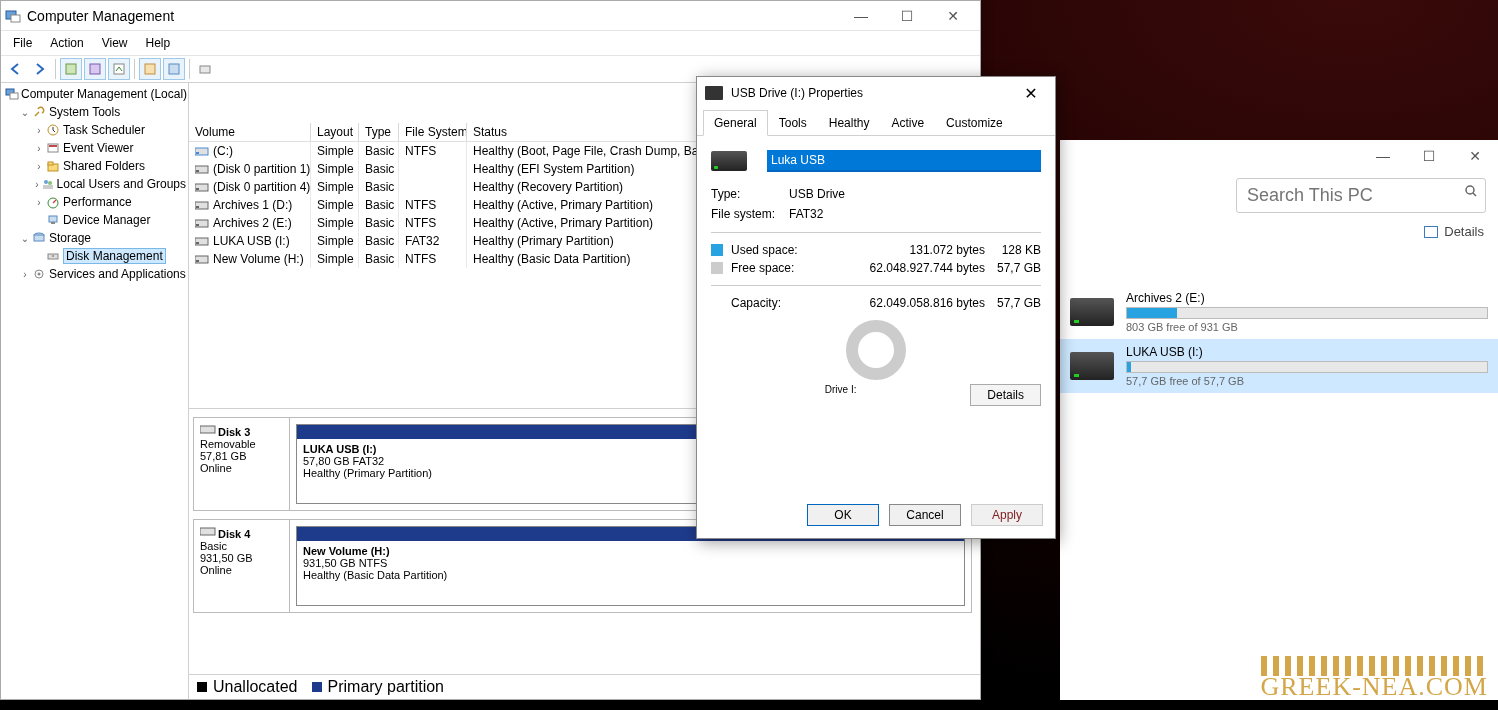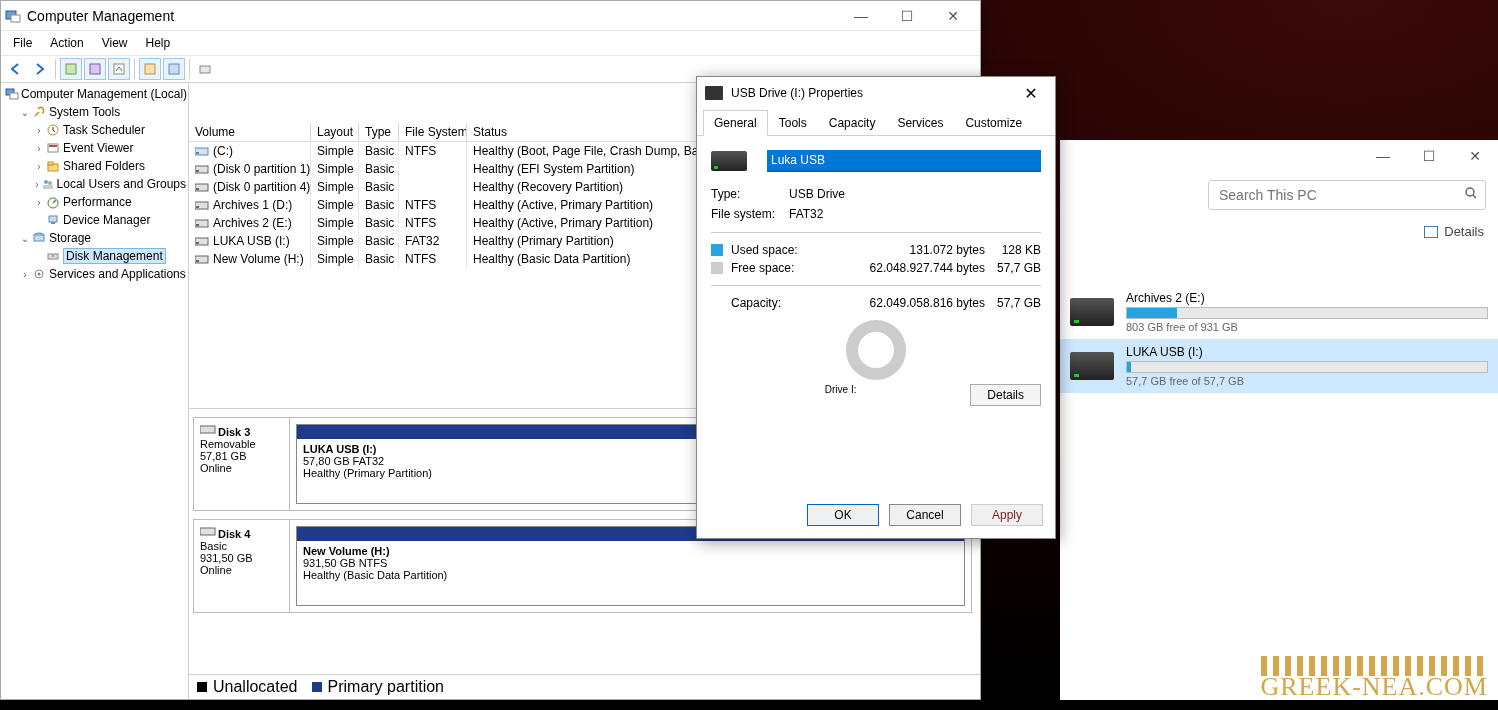--- a/index.html
+++ b/index.html
@@ -82,21 +82,21 @@
 .props-btns { display: flex; justify-content: flex-end; gap: 10px; padding: 10px 12px 12px 12px; }
 .props-btns button { width: 72px; padding: 3px 0; font-size: 12px; border: 1px solid #888; background: #f0f0f0; }
 .props-btns button.default { border: 1px solid #0067c0; }
 .props-btns button.disabled { color: #7f1d1d; border-color: #ccc; }
 
 
 .exp-window { position: absolute; left: 1060px; top: 140px; width: 438px; height: 560px; background: #fff; }
 .exp-title { height: 32px; display: flex; justify-content: flex-end; align-items: center; }
 .exp-title .winbtn { width: 46px; height: 30px; }
 .exp-search { height: 46px; display: flex; align-items: center; padding: 0 12px 0 12px; }
-.exp-search .sbox { margin-left: auto; width: 278px; border: 1px solid #ccc; border-radius: 3px; padding: 6px 28px 6px 10px; font-size: 14px; color: #777; position: relative; }
+.exp-search .sbox { margin-left: auto; width: 250px; border: 1px solid #ccc; border-radius: 3px; padding: 6px 28px 6px 10px; font-size: 18px; color: #777; position: relative; }
 .exp-search .sicon { position: absolute; right: 22px; color: #666; }
 .exp-bar { display: flex; justify-content: flex-end; padding: 6px 14px; align-items: center; gap: 6px; font-size: 13px; color: #444; }
 .exp-bar .dico { width: 14px; height: 12px; border: 1px solid #3a7abd; display: inline-block; }
 .drive-item { display: flex; padding: 6px 10px; gap: 12px; align-items: center; }
 .drive-item.sel { background: #cde8ff; }
 .drive-item .dicon { width: 44px; height: 28px; background: linear-gradient(#555,#222); border-radius: 2px; position: relative; }
 .drive-item .dicon:after { content:""; position: absolute; left: 4px; bottom: 3px; width: 5px; height: 3px; background: #2c2; }
 .drive-item .dmeta { flex: 1; font-size: 12px; }
 .drive-item .bar { height: 12px; background: #e8e8e8; border: 1px solid #bbb; margin: 2px 0; position: relative; }
 .drive-item .bar > .fill { position: absolute; left: 0; top: 0; bottom: 0; background: #27a3e2; }
@@ -484,22 +484,22 @@
 
 <div class="props">
   <div class="props-title">
     <span class="picon"></span>
     <span class="pt">USB Drive (I:) Properties</span>
     <span class="pclose">✕</span>
   </div>
   <div class="props-tabs">
     <div class="active">General</div>
     <div>Tools</div>
-    <div>Capacity</div>
-    <div>Services</div>
+    <div>Healthy</div>
+    <div>Active</div>
     <div>Customize</div>
   </div>
   <div class="props-body">
     <div class="props-drive">
       <span class="drive-ico"></span>
       <input class="name-field" value="Luka USB" style="">
     </div>
     <div class="props-kv">
         <span class="k">Type:</span>
         <span class="v">USB Drive</span>

